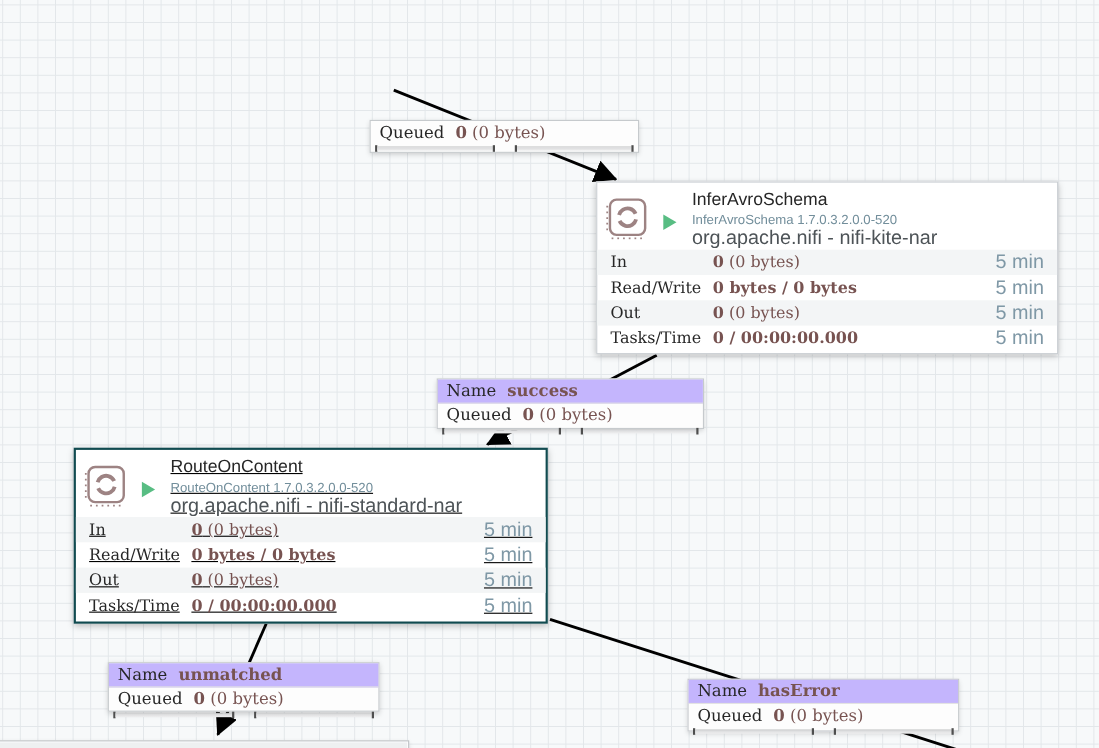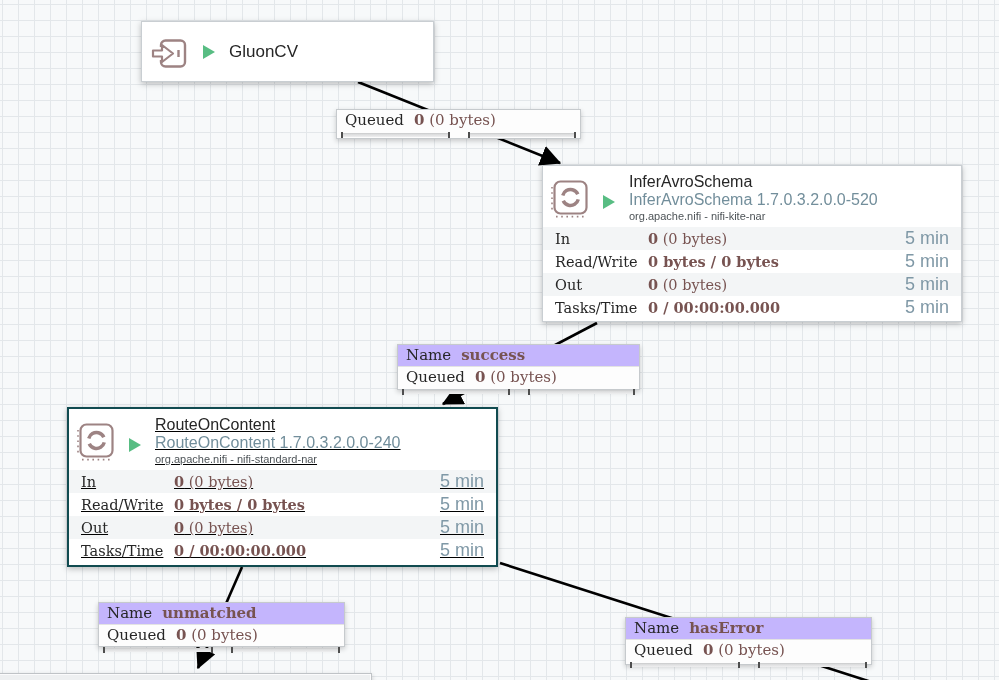--- a/index.html
+++ b/index.html
@@ -37,22 +37,22 @@
   .comp-icon svg{width:100%;height:100%;display:block;}
   .run-triangle{
     width:0;height:0;flex:0 0 auto;
     border-left:12px solid var(--run-green);
     border-top:7px solid transparent;border-bottom:7px solid transparent;
     margin:0 14px 0 13px;
   }
   .proc-header .run-triangle{margin-top:7px;}
   .proc-titles{line-height:1;}
   .proc-title{font-size:16px;font-weight:500;color:var(--label-color);line-height:20px;}
-  .proc-subtitle{font-size:16px;color:var(--subtitle-color);line-height:16px;}
-  .proc-bundle{font-size:11px;color:var(--bundle-color);line-height:15px;margin-top:1px;}
+  .proc-subtitle{font-size:12px;color:var(--subtitle-color);line-height:16px;}
+  .proc-bundle{font-size:18px;color:var(--bundle-color);line-height:15px;margin-top:1px;}
   .port-title{font-size:17px;color:var(--label-color);}
 
   .stats{width:100%;}
   .stat-row{
     display:flex;align-items:center;height:23px;padding:0 12px;
     font-family:"DejaVu Serif",serif;font-size:14.5px;color:var(--label-color);
   }
   .stat-row:nth-child(odd){background:#f3f5f6;}
   .stat-label{width:93px;flex:0 0 93px;}
   .stat-value{flex:1;color:var(--value-color);white-space:nowrap;}
@@ -100,33 +100,20 @@
       <marker id="ah" markerWidth="8" markerHeight="8" refX="7.5" refY="4" orient="auto">
         <path d="M0,0 L8,4 L0,8 Z" fill="#000"></path>
       </marker>
     </defs>
     <line x1="358" y1="82" x2="560" y2="163" marker-end="url(#ah)"></line>
     <line x1="597" y1="323" x2="443" y2="404" marker-end="url(#ah)"></line>
     <line x1="242" y1="567" x2="198" y2="668" marker-end="url(#ah)"></line>
     <line x1="500" y1="563" x2="912" y2="695"></line>
   </svg>
 
-  <div class="comp" style="left:141px;top:21px;width:293px;height:61px;">
-    <div class="port-header">
-      <span class="comp-icon">
-        <svg viewBox="0 0 40 40" fill="none" stroke="currentColor">
-          <path d="M11 15 v-2 a4.5 4.5 0 0 1 4.5 -4.5 h15 a4.5 4.5 0 0 1 4.5 4.5 v17 a4.5 4.5 0 0 1 -4.5 4.5 h-15 a4.5 4.5 0 0 1 -4.5 -4.5 v-2" stroke-width="2.4"></path>
-          <path d="M3 18.5 h9 v-5.5 l11 8.5 -11 8.5 v-5.5 h-9 z" stroke-width="2.2" stroke-linejoin="round"></path>
-          <path d="M28.5 18 v7" stroke-width="2.4"></path>
-        </svg>
-      </span>
-      <span class="run-triangle"></span>
-      <span class="port-title">GluonCV</span>
-    </div>
-  </div>
 
   <div class="conn-label" style="left:336px;top:109px;width:245px;height:30px;">
     <div class="conn-row">
       <span class="conn-key">Queued</span>
       <span class="conn-val"><b>0</b><span class="rest"> (0 bytes)</span></span>
     </div>
     <div class="bar-row">
       <div class="qbar">
           <div class="track"></div>
         </div>
@@ -202,21 +189,21 @@
         <svg viewBox="0 0 40 40" fill="none" stroke="currentColor">
           <rect x="4.5" y="3.5" width="32" height="32" rx="6" stroke-width="2.2"></rect>
           <circle cx="20.5" cy="19.5" r="8" stroke-width="3.5" stroke-dasharray="19.6 5.5" transform="rotate(14 20.5 19.5)"></circle>
           <path d="M2 9 v26" stroke-width="1.6" stroke-dasharray="1.6 3.6"></path>
           <path d="M6 38.6 h29" stroke-width="1.6" stroke-dasharray="1.6 3.6"></path>
         </svg>
       </span>
       <span class="run-triangle"></span>
       <div class="proc-titles">
         <div class="proc-title">RouteOnContent</div>
-        <div class="proc-subtitle">RouteOnContent 1.7.0.3.2.0.0-240</div>
+        <div class="proc-subtitle">RouteOnContent 1.7.0.3.2.0.0-520</div>
         <div class="proc-bundle">org.apache.nifi - nifi-standard-nar</div>
       </div>
     </div>
     <div class="stats">
       <div class="stat-row">
         <span class="stat-label">In</span>
         <span class="stat-value"><b>0</b><span> (0 bytes)</span></span>
         <span class="stat-time">5 min</span>
       </div>
       <div class="stat-row">

